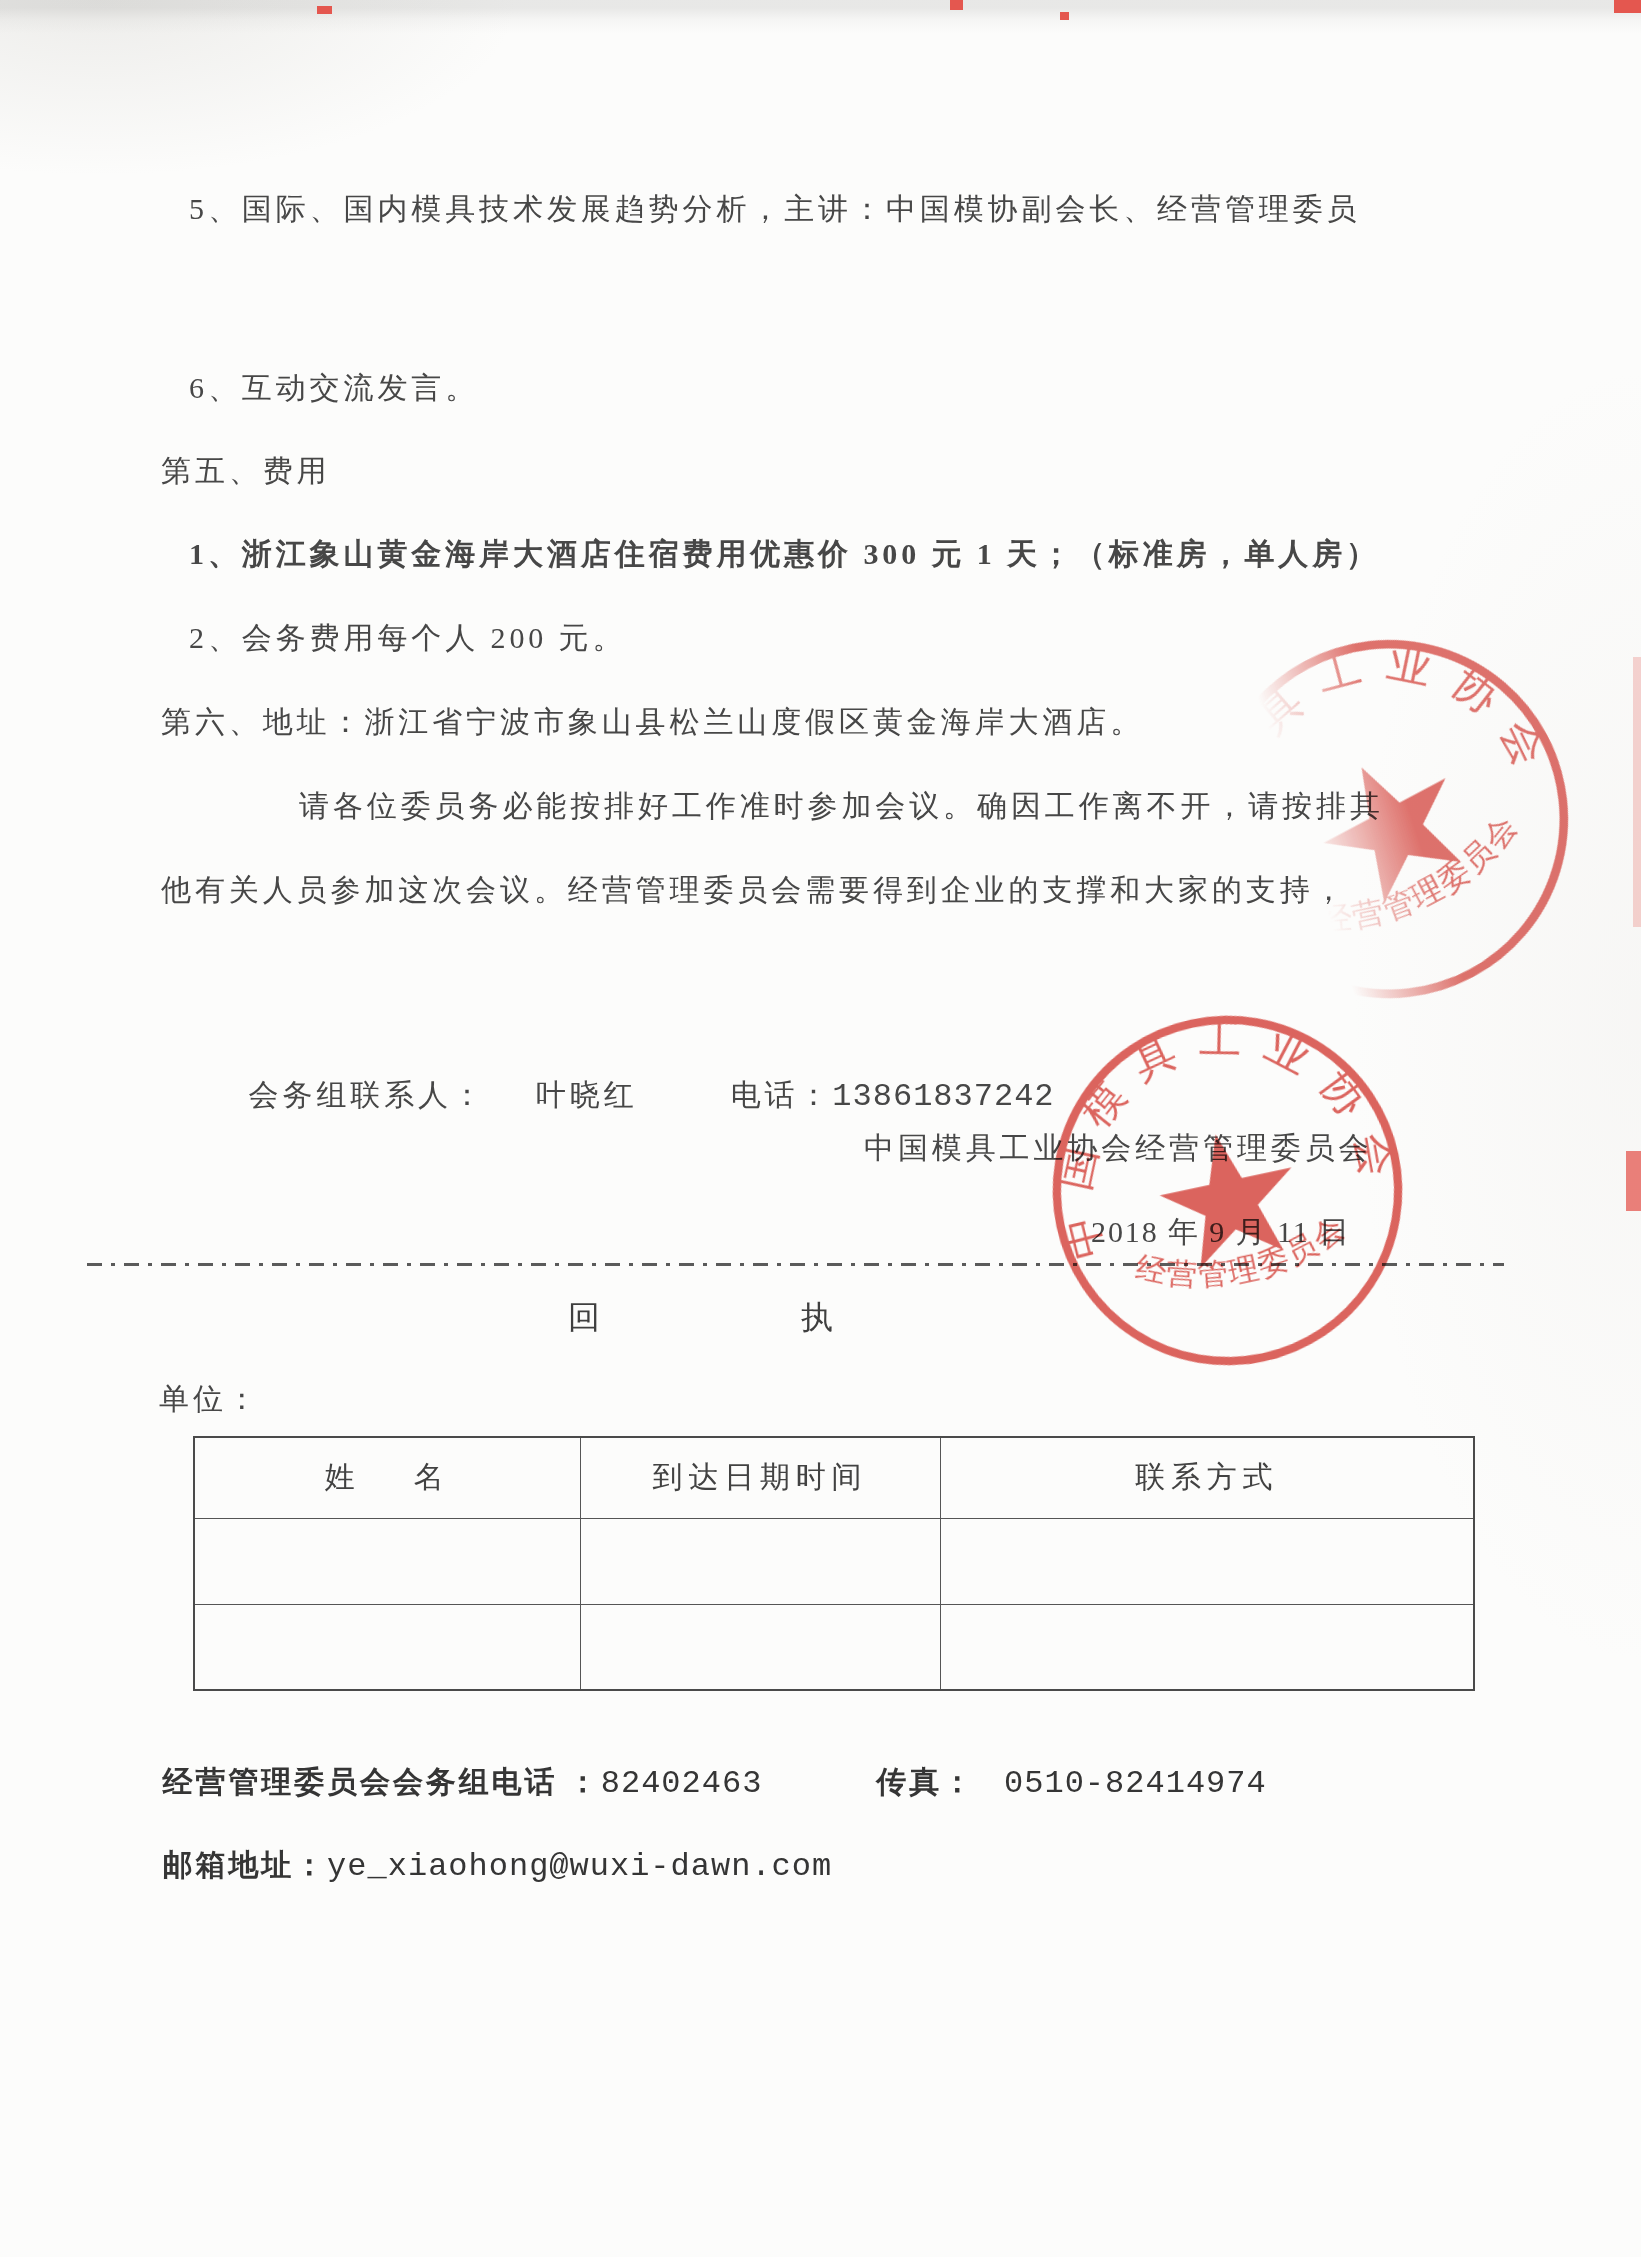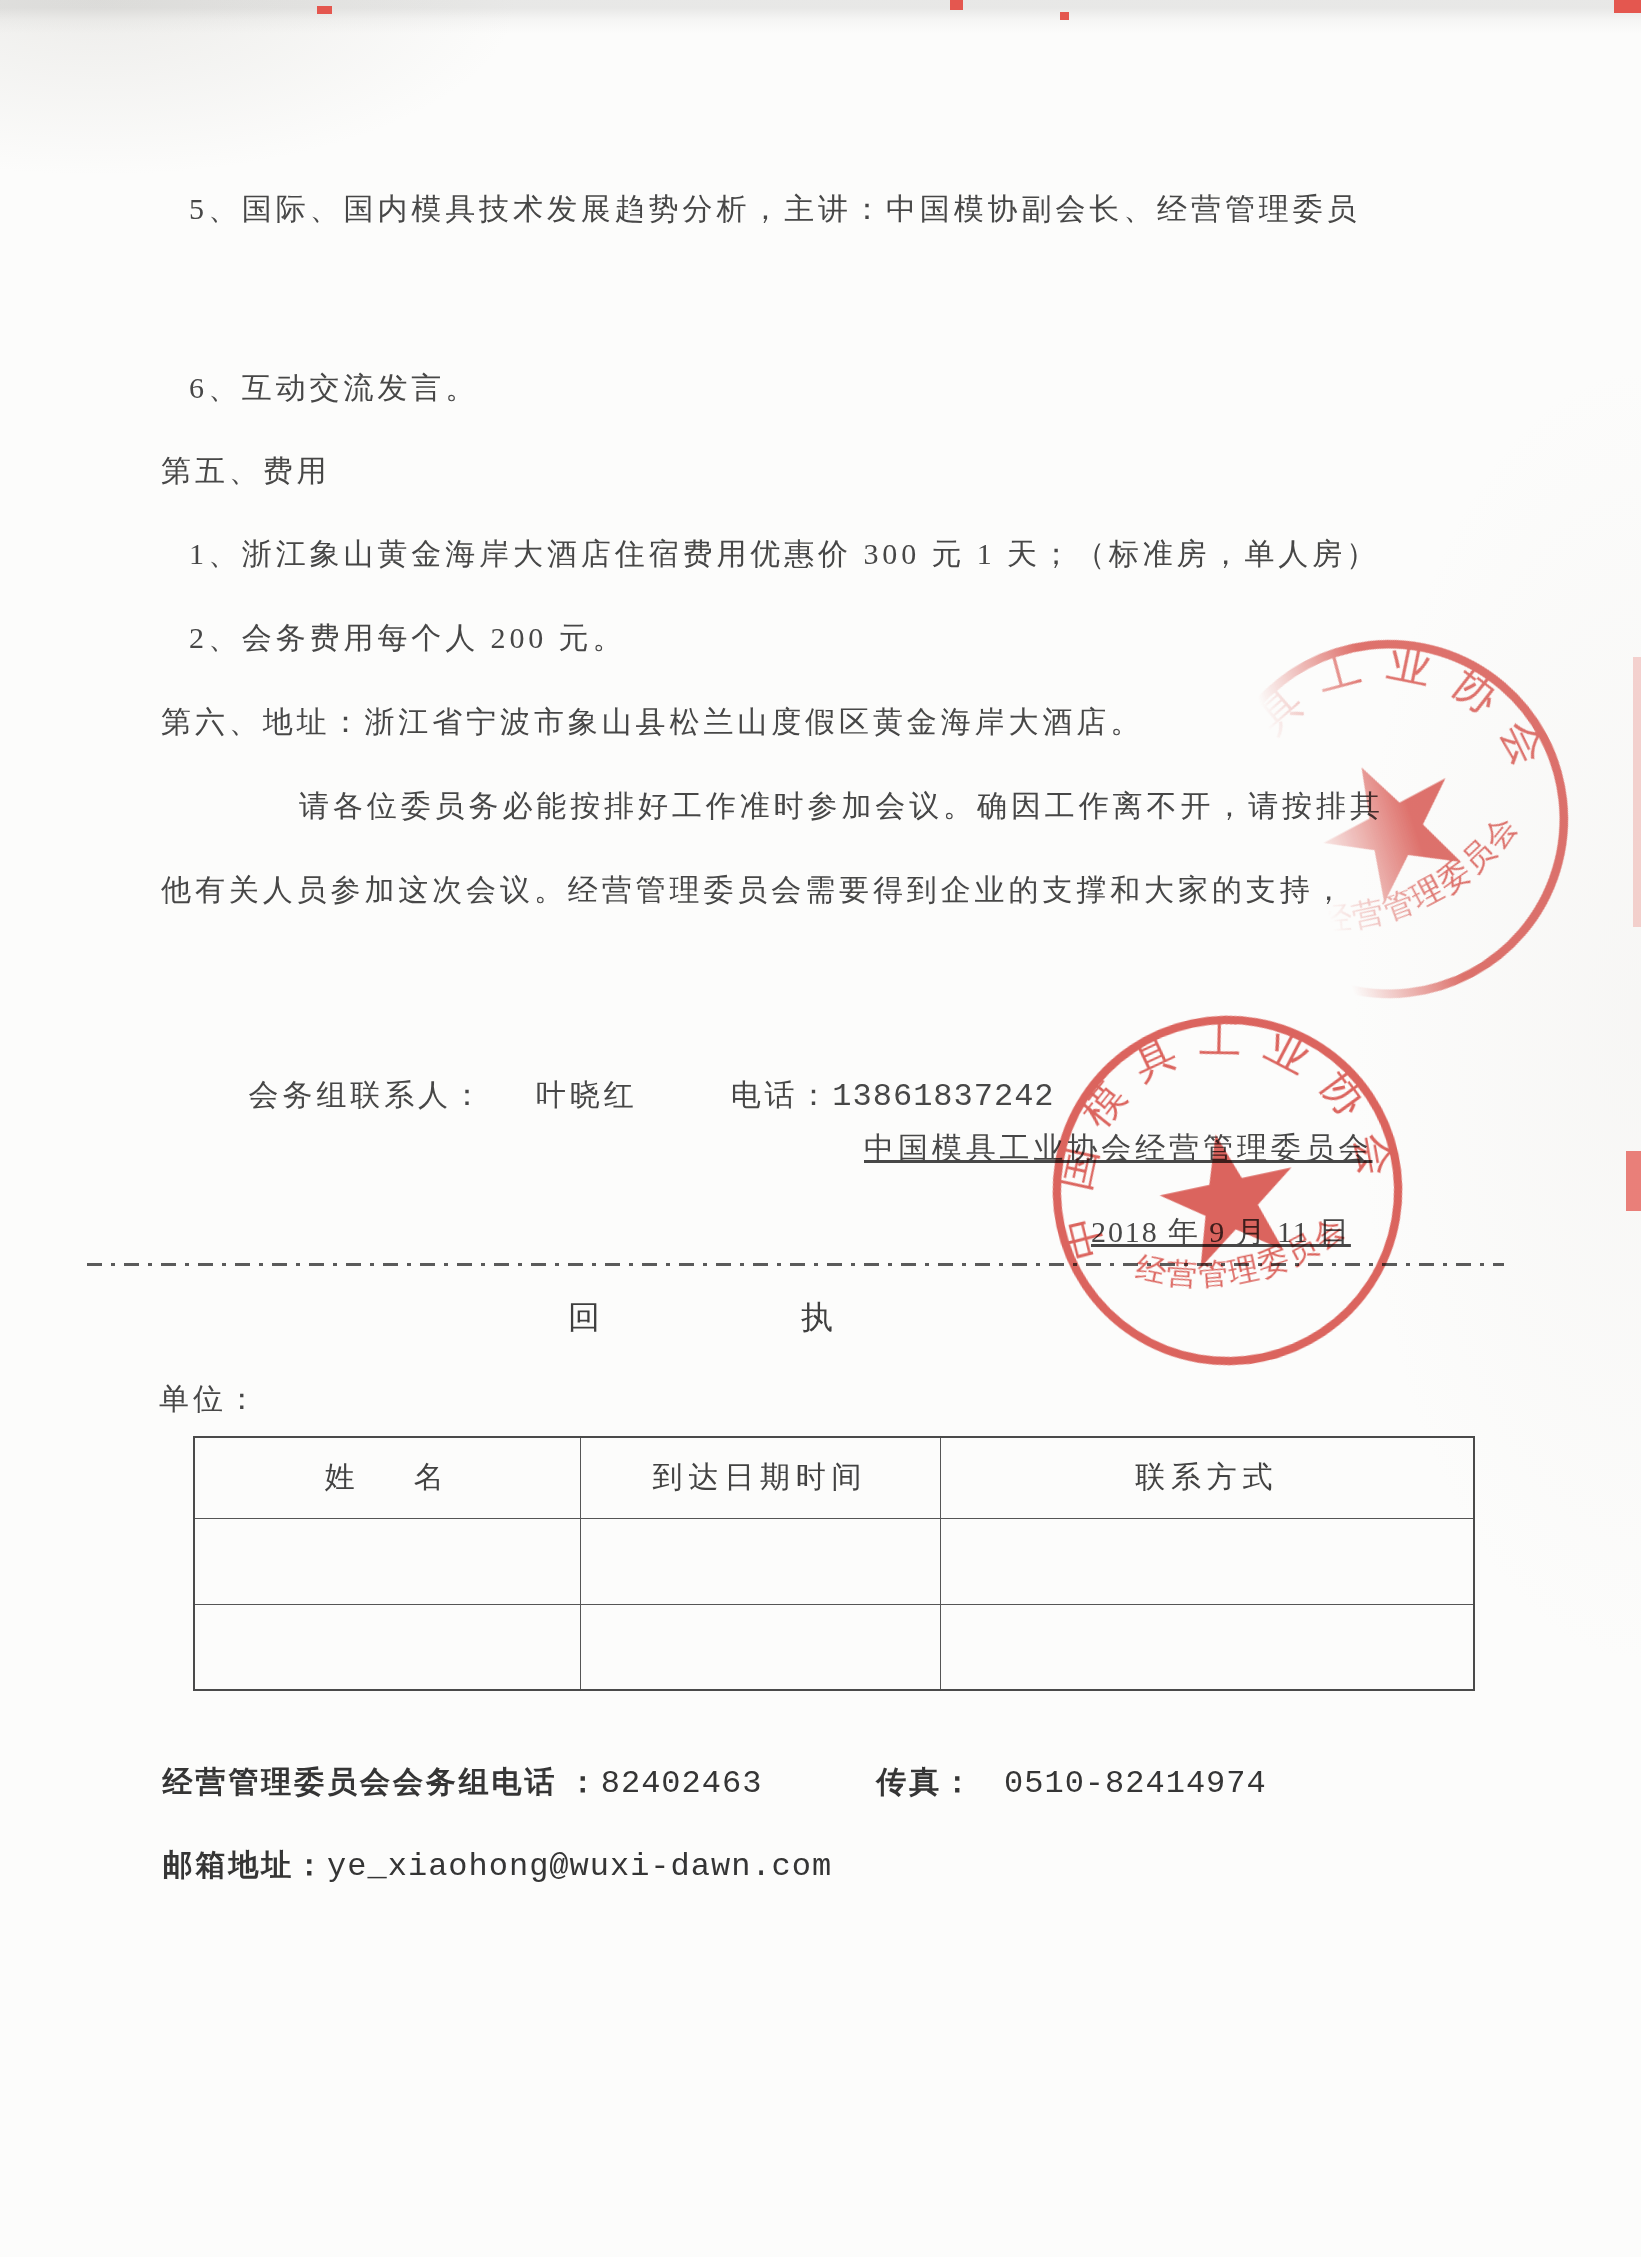--- a/index.html
+++ b/index.html
@@ -7,21 +7,21 @@
     position:relative;width:1641px;height:2257px;margin:0 auto;overflow:hidden;
     background:
       linear-gradient(180deg, rgba(140,140,138,.18) 0 7.7px, rgba(160,160,158,.08) 19.3px, transparent 33px),
       radial-gradient(599px 251px at 6% 0%, rgba(185,183,176,.22), transparent 70%),
       radial-gradient(386px 869px at 100% 45%, rgba(210,205,200,.12), transparent 75%),
       #fcfcfb;
     font-family:"Liberation Serif","DejaVu Serif",serif;
     color:#424242;
   }
   .line{position:absolute;font-size:30px;letter-spacing:3.9px;white-space:pre;color:#474747;}
-  .sig{position:absolute;font-size:30px;letter-spacing:3.9px;white-space:pre;color:#474747;text-decoration:underline;}
+  .sig{position:absolute;font-size:30px;letter-spacing:3.9px;white-space:pre;color:#474747;}
   .mono{font-family:Liberation Mono, monospace;letter-spacing:1px;}
   .divider{
     position:absolute;left:87px;top:1263px;width:1417px;height:2.9px;
     background:repeating-linear-gradient(90deg,#3e3e3e 0 15.4px,transparent 15.4px 24px,#3e3e3e 24px 28px,transparent 28px 37px);
     opacity:.85;
   }
   .reply-title{position:absolute;left:568px;top:1296px;font-size:32px;color:#3f3f3f;}
   .reply-title .gap{display:inline-block;width:201px;}
   table.reply{
     position:absolute;left:193px;top:1436px;width:1280px;height:253px;
@@ -44,21 +44,21 @@
   .artifact{position:absolute;background:#e4574f;}
 </style>
 </head>
 <body>
 
 <div class="page">
 
   <div class="line" style="left:189px;top:189px;">5、国际、国内模具技术发展趋势分析，主讲：中国模协副会长、经营管理委员</div>
   <div class="line" style="left:189px;top:368px;">6、互动交流发言。</div>
   <div class="line" style="left:161px;top:451px;">第五、费用</div>
-  <div class="line" style="left:189px;top:534px;">1、浙江象山黄金海岸大酒店住宿费用优惠价 300 元 1 天；（标准房，单人房）</div>
+  <div class="line" style="left:189px;top:534px;font-weight:bold;">1、浙江象山黄金海岸大酒店住宿费用优惠价 300 元 1 天；（标准房，单人房）</div>
   <div class="line" style="left:189px;top:618px;">2、会务费用每个人 200 元。</div>
   <div class="line" style="left:161px;top:702px;">第六、地址：浙江省宁波市象山县松兰山度假区黄金海岸大酒店。</div>
   <div class="line" style="left:299px;top:786px;">请各位委员务必能按排好工作准时参加会议。确因工作离不开，请按排其</div>
   <div class="line" style="left:161px;top:870px;">他有关人员参加这次会议。经营管理委员会需要得到企业的支撑和大家的支持，</div>
 
   <div class="line" style="left:203px;top:1041px;">
     <span>会务组联系人：</span><span style="display:inline-block;width:50px;"></span><span>叶晓红</span><span style="display:inline-block;width:93px;"></span><span>电话：</span><span class="mono" style="font-size:32px;">13861837242</span>
   </div>
 
   <div class="sig" style="left:864px;top:1128px;">中国模具工业协会经营管理委员会</div>

